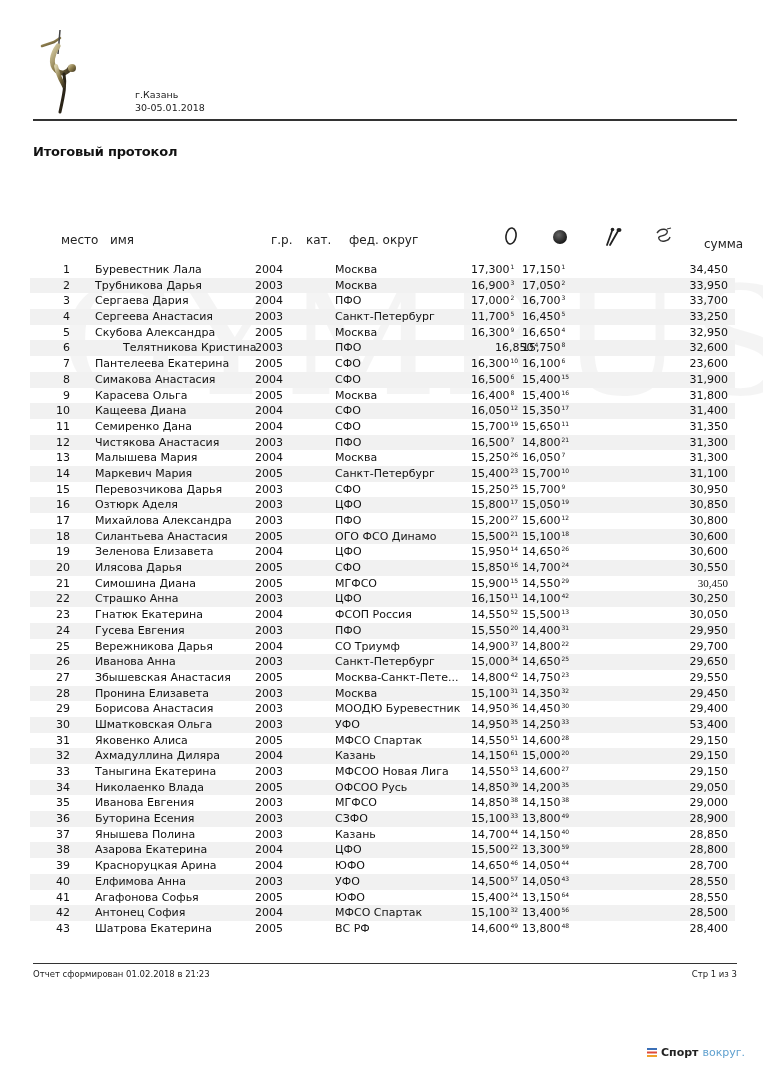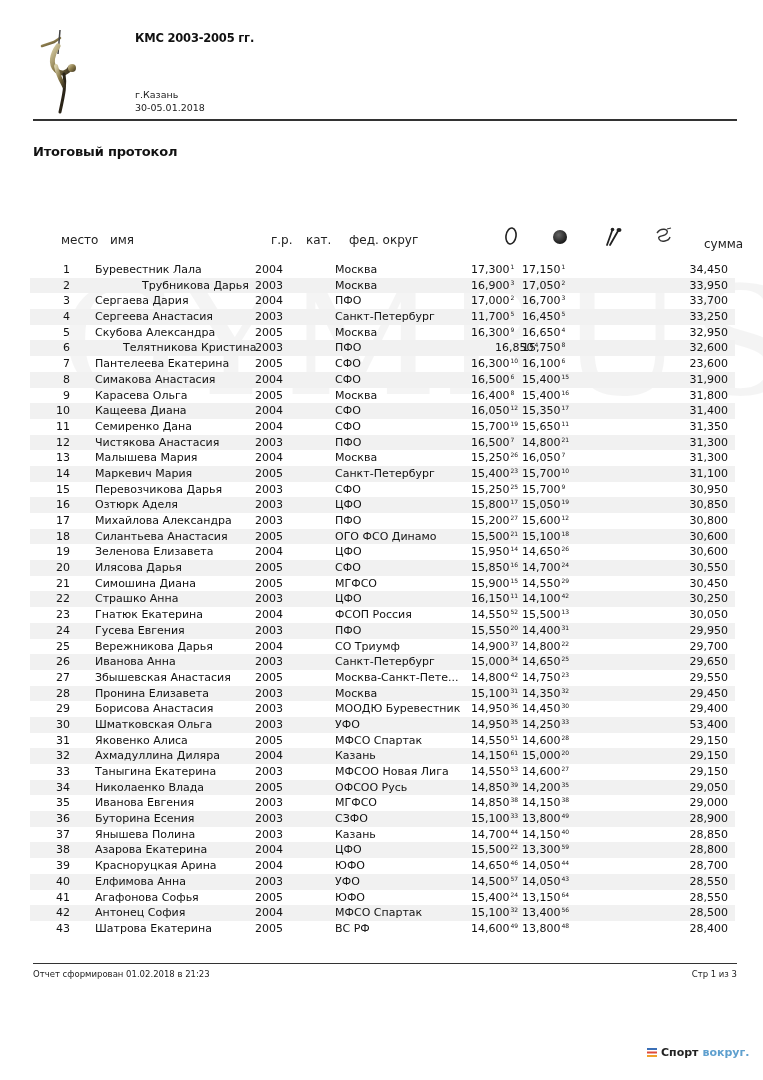--- a/index.html
+++ b/index.html
@@ -28,21 +28,21 @@
   .c-year { left: 225px; }
   .c-region { left: 305px; width: 130px; overflow: hidden; }
   .c-s1 { left: 441px; }
   .c-s2 { left: 492px; }
   .c-sum { right: 7px; text-align: right; }
   sup { font-size: 6px; vertical-align: top; position: relative; top: -3px; margin-left: 1px; }
   .hr-bottom { position: absolute; left: 33px; top: 963px; width: 704px; height: 1px; background: #333; }
   .footer-left { position: absolute; left: 33px; top: 969px; font-size: 8.5px; color: #222; }
   .footer-right { position: absolute; right: 26px; top: 969px; font-size: 8.5px; color: #222; }
   .brand { position: absolute; left: 647px; top: 1046px; font-size: 11px; font-weight: bold; color: #222; display: flex; align-items: center; gap: 4px; }
-  .brand .b2 { color: #5fa0cf; font-weight: bold; }
+  .brand .b2 { color: #5fa0cf; font-weight: normal; }
   .brand-icon { width: 10px; height: 9px; display: inline-block; }
 </style>
 </head>
 <body>
 
 <svg class="logo" viewBox="0 0 56 86">
   <defs>
     <linearGradient id="gold" x1="0" y1="0" x2="1" y2="1">
       <stop offset="0" stop-color="#d8cfa8"></stop>
       <stop offset="0.5" stop-color="#8a7a4a"></stop>
@@ -51,21 +51,20 @@
   </defs>
   <path d="M8 18 L20 14 L26 10" stroke="url(#gold)" stroke-width="2.5" fill="none" stroke-linecap="round"></path>
   <path d="M26 2 L24 26" stroke="#444" stroke-width="1.5" fill="none"></path>
   <path d="M24 18 C18 26,16 36,22 42 C28 48,34 44,36 40" stroke="url(#gold)" stroke-width="5" fill="none" stroke-linecap="round"></path>
   <circle cx="38" cy="40" r="4" fill="url(#gold)"></circle>
   <path d="M30 46 C32 56,30 66,26 84" stroke="#2a2418" stroke-width="3" fill="none" stroke-linecap="round"></path>
   <path d="M22 38 C24 48,28 54,30 58" stroke="url(#gold)" stroke-width="4" fill="none" stroke-linecap="round"></path>
 </svg>
 
 <div class="title">
-  <div>КМС 2003-2005 гг.</div>
 </div>
 <div class="place">
   <div>г.Казань</div>
   <div>30-05.01.2018</div>
 </div>
 <div class="hr-top"></div>
 
 <div class="section-title">Итоговый протокол</div>
 
 <div class="watermark">GYMRUSSIA</div>
@@ -106,21 +105,21 @@
       <span class="c-place"><span style="position: static;">1</span></span>
       <span class="c-name"><span style="position: static;">Буревестник Лала</span></span>
       <span class="c-year"><span style="position: static;">2004</span></span>
       <span class="c-region"><span style="position: static;">Москва</span></span>
       <span class="c-s1"><span style="position: static;">17,300</span><sup>1</sup></span>
       <span class="c-s2"><span style="position: static;">17,150</span><sup>1</sup></span>
       <span class="c-sum"><span style="position: static;">34,450</span></span>
     </div>
     <div class="row alt">
       <span class="c-place"><span style="position: static;">2</span></span>
-      <span class="c-name"><span style="position: static; margin-left: 47px;">Трубникова Дарья</span></span>
+      <span class="c-name"><span style="position: static;">Трубникова Дарья</span></span>
       <span class="c-year"><span style="position: static;">2003</span></span>
       <span class="c-region"><span style="position: static;">Москва</span></span>
       <span class="c-s1"><span style="position: static;">16,900</span><sup>3</sup></span>
       <span class="c-s2"><span style="position: static;">17,050</span><sup>2</sup></span>
       <span class="c-sum"><span style="position: static;">33,950</span></span>
     </div>
     <div class="row">
       <span class="c-place"><span style="position: static;">3</span></span>
       <span class="c-name"><span style="position: static;">Сергаева Дария</span></span>
       <span class="c-year"><span style="position: static;">2004</span></span>
@@ -282,21 +281,21 @@
       <span class="c-s2"><span style="position: static;">14,700</span><sup>24</sup></span>
       <span class="c-sum"><span style="position: static;">30,550</span></span>
     </div>
     <div class="row">
       <span class="c-place"><span style="position: static;">21</span></span>
       <span class="c-name"><span style="position: static;">Симошина Диана</span></span>
       <span class="c-year"><span style="position: static;">2005</span></span>
       <span class="c-region"><span style="position: static;">МГФСО</span></span>
       <span class="c-s1"><span style="position: static;">15,900</span><sup>15</sup></span>
       <span class="c-s2"><span style="position: static;">14,550</span><sup>29</sup></span>
-      <span class="c-sum"><span style="position: static;">30,450</span></span>
+      <span class="c-sum"><span style="position: static; font-family: Liberation Serif, serif;">30,450</span></span>
     </div>
     <div class="row alt">
       <span class="c-place"><span style="position: static;">22</span></span>
       <span class="c-name"><span style="position: static;">Страшко Анна</span></span>
       <span class="c-year"><span style="position: static;">2003</span></span>
       <span class="c-region"><span style="position: static;">ЦФО</span></span>
       <span class="c-s1"><span style="position: static;">16,150</span><sup>11</sup></span>
       <span class="c-s2"><span style="position: static;">14,100</span><sup>42</sup></span>
       <span class="c-sum"><span style="position: static;">30,250</span></span>
     </div>

